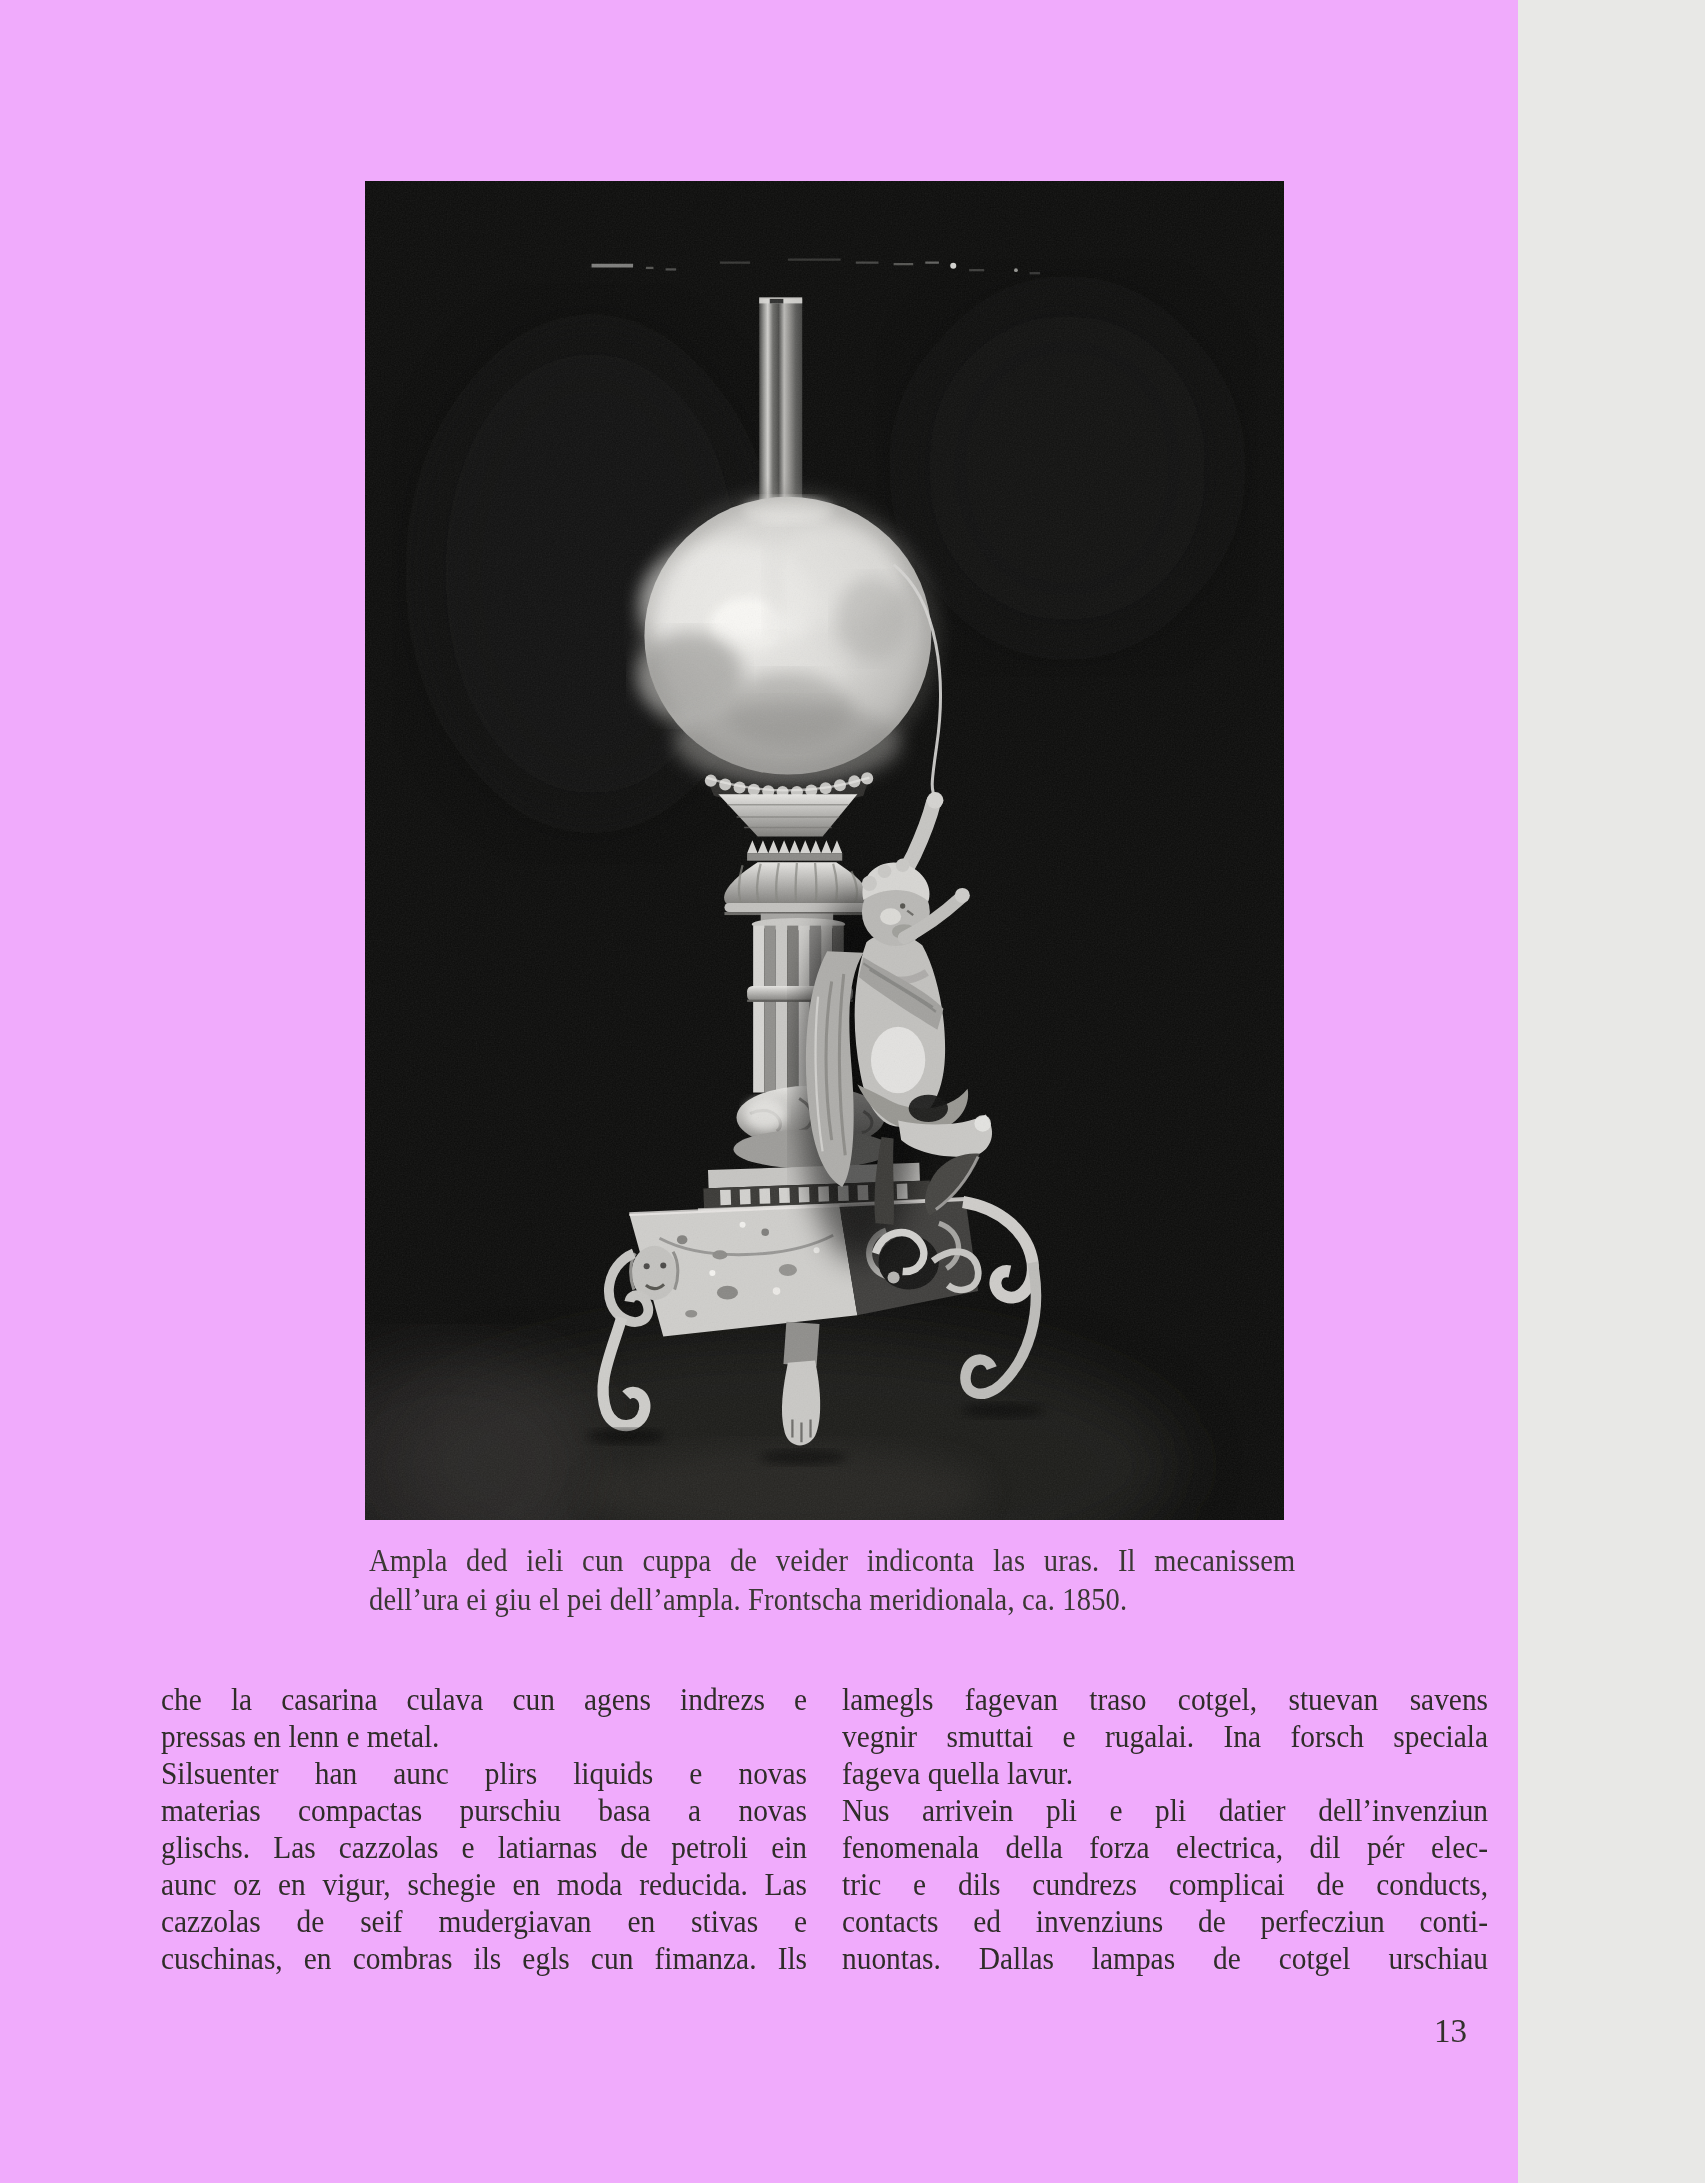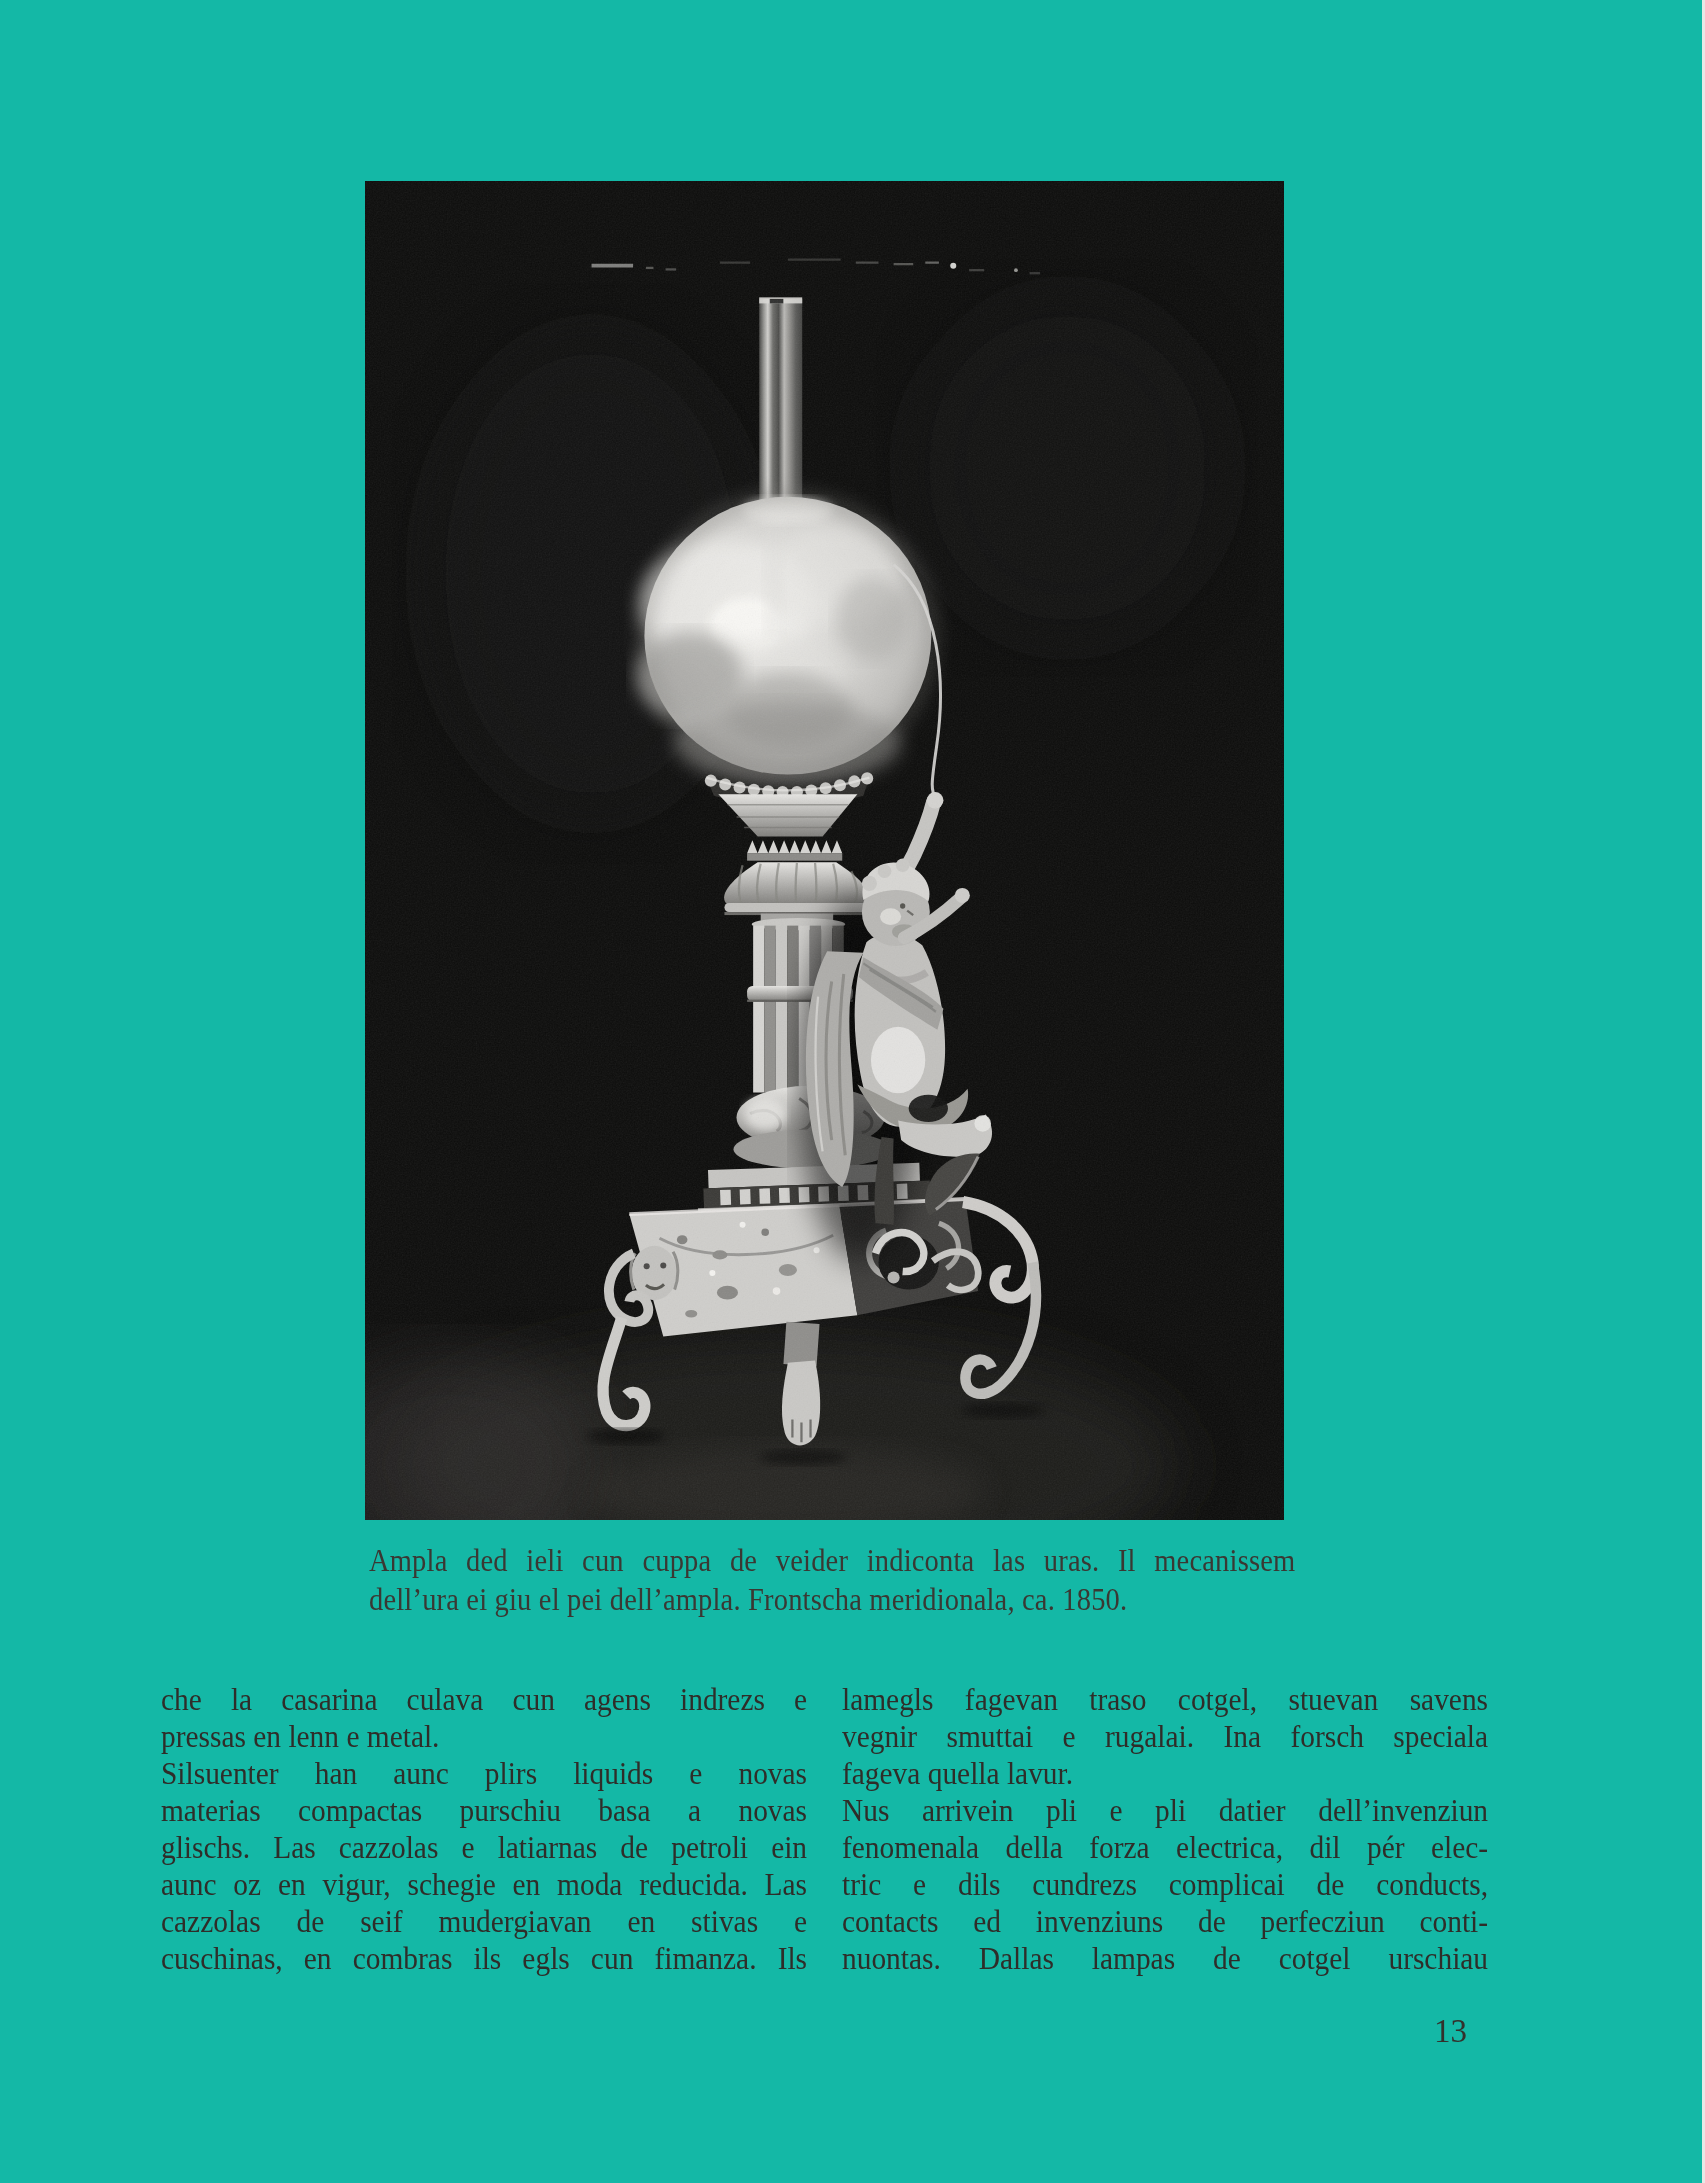--- a/index.html
+++ b/index.html
@@ -1,18 +1,18 @@
 <!DOCTYPE html>
 <html style="font-size:12px"><head>
 <meta charset="utf-8">
 <style>
   html,body{margin:0;padding:0;background:#e8e8e6;}
   .page{
-    position:relative; width:1702px; height:2183px;
-    background:#14b8a6; overflow:hidden;
+    position:relative; width:1518px; height:2183px;
+    background:#f0abfc; overflow:hidden;
     font-family:"Liberation Serif","DejaVu Serif",serif;
     color:#2f2d29;
   }
   .photo{
     position:absolute; left:365px; top:181px; width:919px; height:1339px;
     margin:0; background:#0c0c0b;
   }
   .photo svg{display:block; width:100%; height:100%;}
   .caption{
     position:absolute; left:369px; top:1541px; width:926px;

